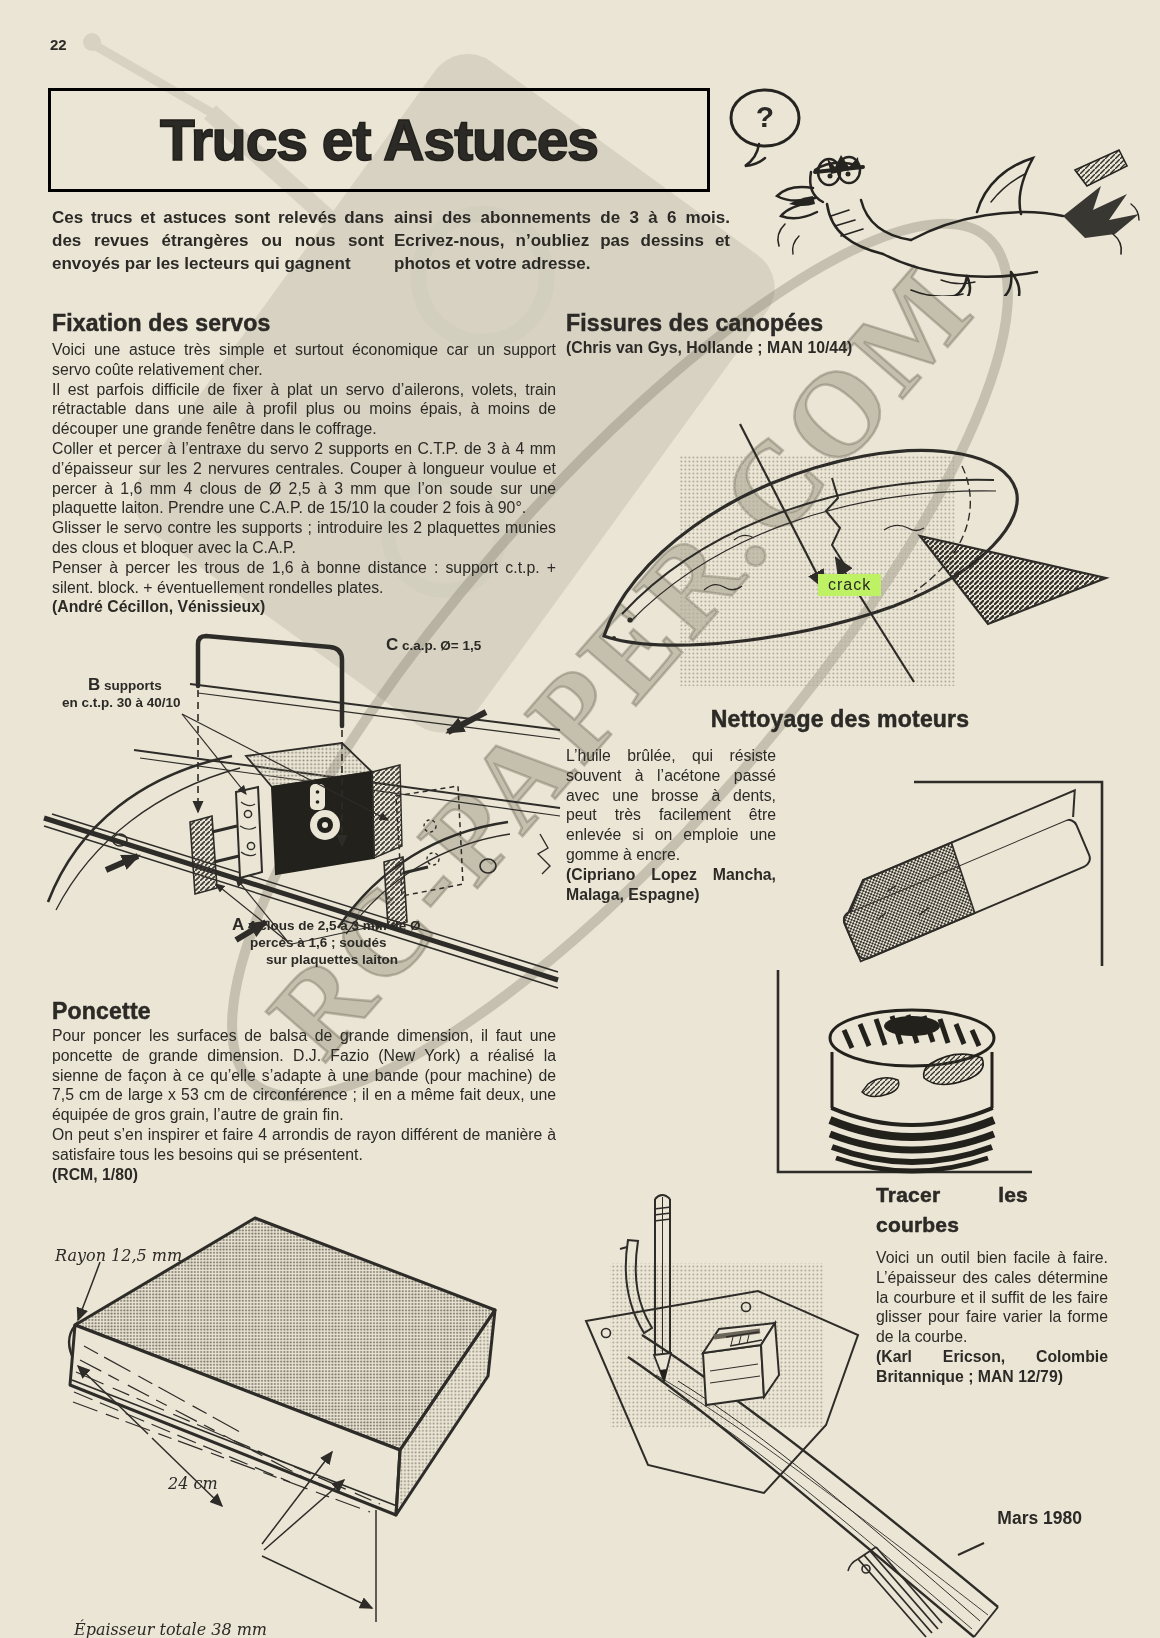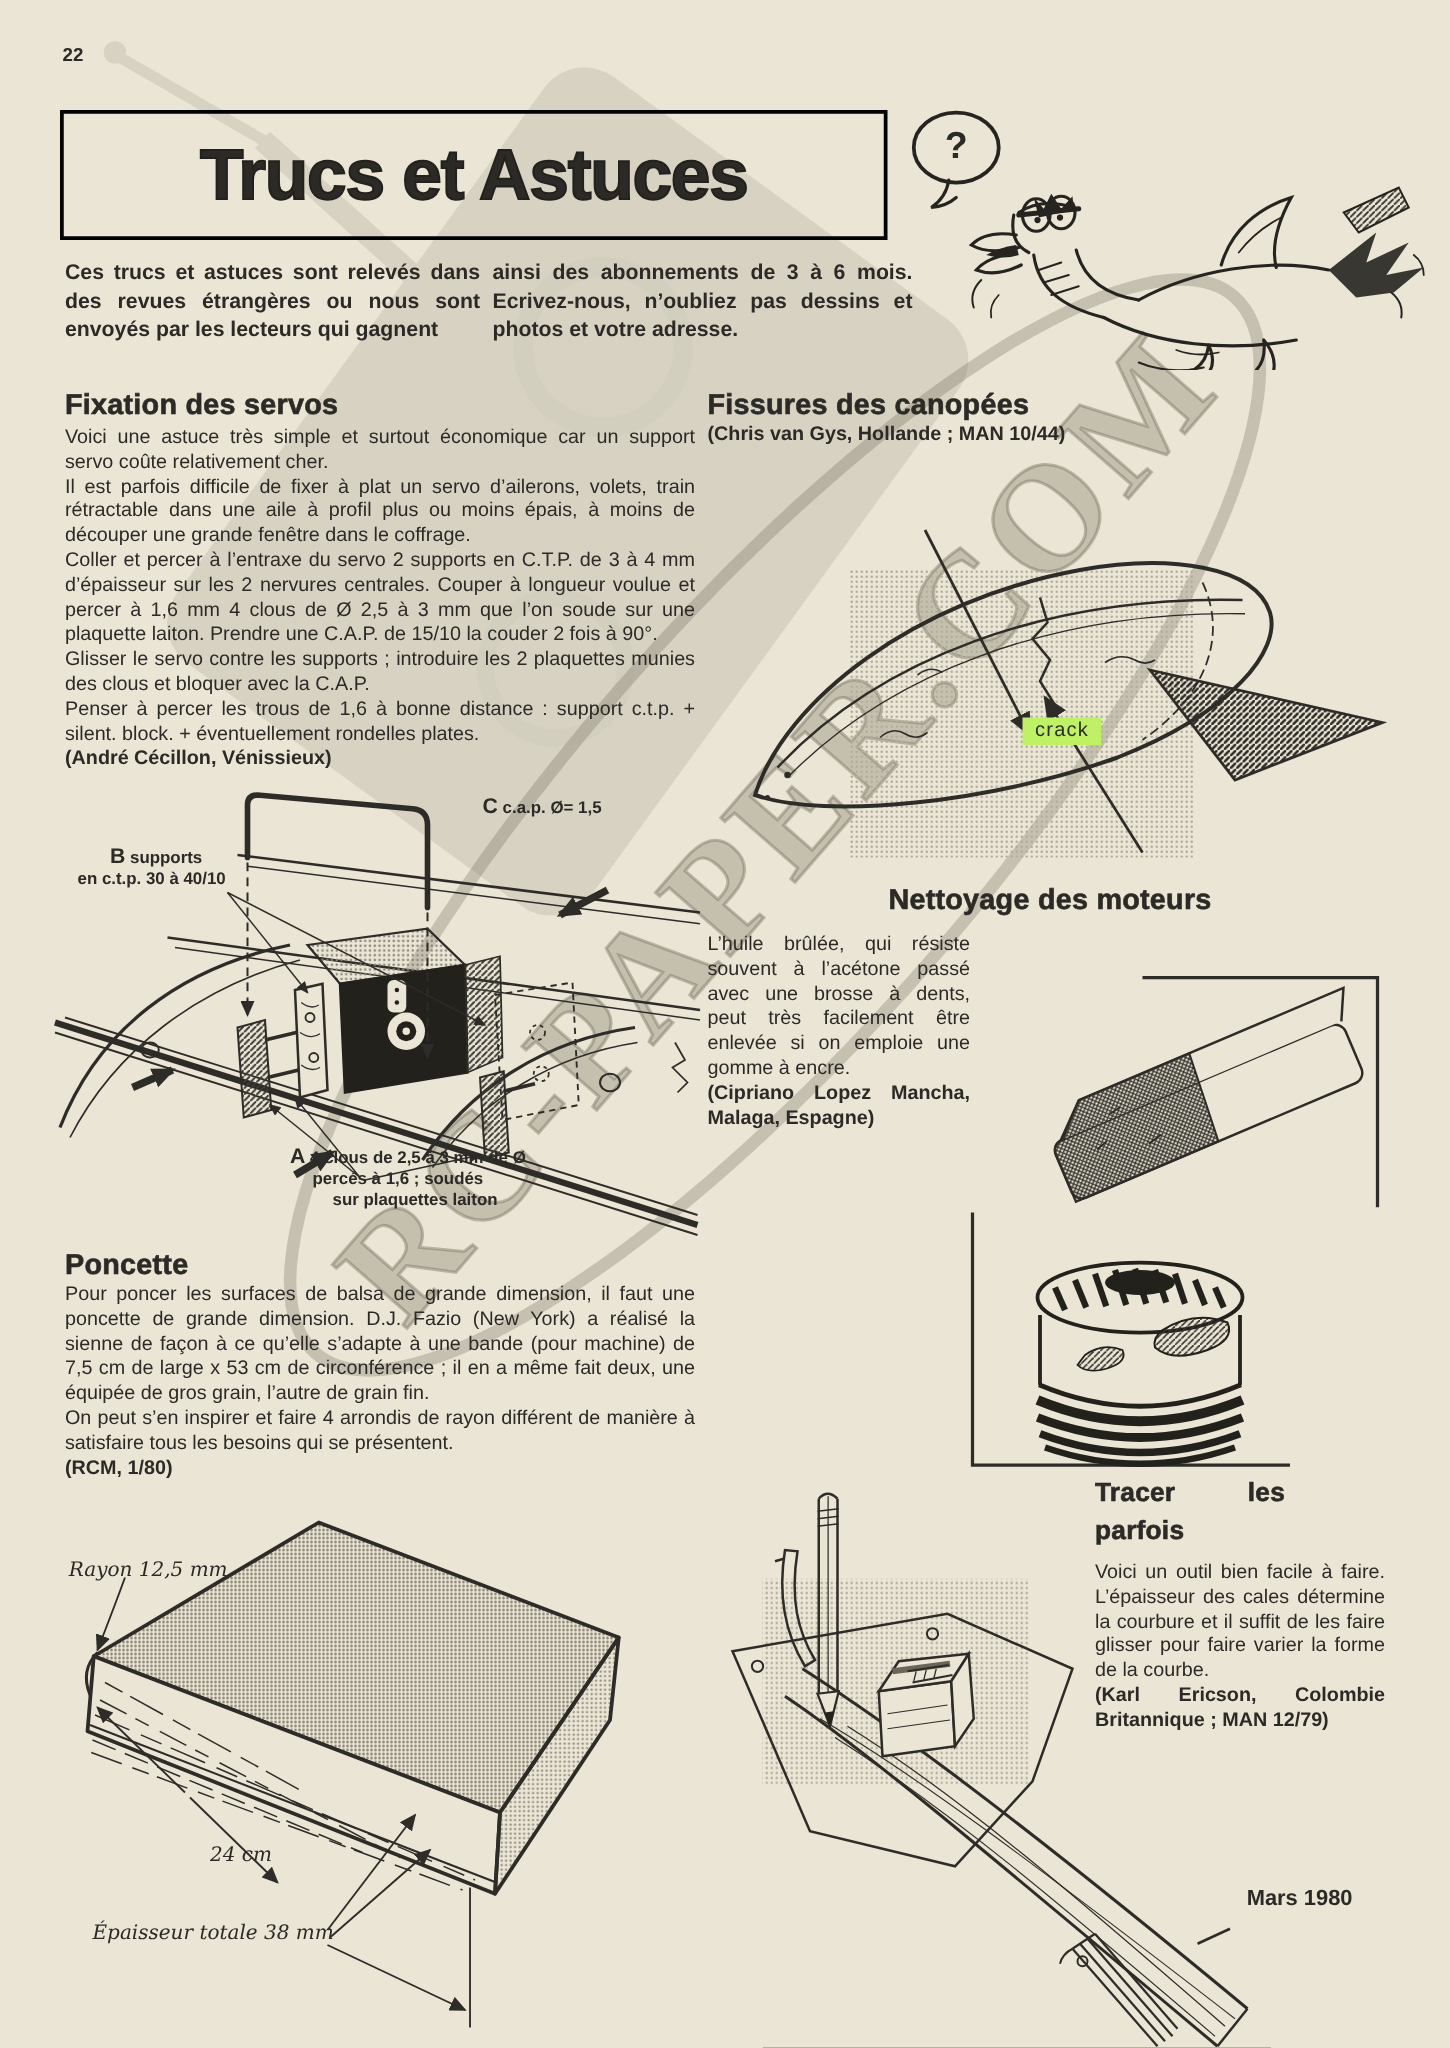--- a/index.html
+++ b/index.html
@@ -317,21 +317,21 @@
         <path d="M112,228 L182,296" marker-end="url(#bl-ar)"></path>
         <path d="M222,334 L292,242" marker-end="url(#bl-ar)"></path>
         <path d="M224,340 L304,270" marker-end="url(#bl-ar)"></path>
         <path d="M222,346 L332,398" marker-end="url(#bl-ar)"></path>
         <path d="M336,300 L336,412"></path>
       </g>
     </g>
   </svg>
   <div class="abs z2 dim" style="left:55px;top:1246px;">Rayon 12,5 mm</div>
   <div class="abs z2 dim" style="left:168px;top:1474px;">24 cm</div>
-  <div class="abs z2 dim" style="left:74px;top:1536px;">Épaisseur totale 38 mm</div>
+  <div class="abs z2 dim" style="left:74px;top:1620px;">Épaisseur totale 38 mm</div>
 
   <svg class="abs z2" style="left:528px;top:1185px;" width="482" height="453" viewBox="0 0 482 453">
     <defs>
       <pattern id="cv-dots" width="4" height="4" patternUnits="userSpaceOnUse">
         <circle cx="1.4" cy="1.4" r="1" fill="#b2ac9b"></circle>
       </pattern>
     </defs>
     <rect x="82" y="78" width="214" height="164" fill="url(#cv-dots)"></rect>
     <g stroke="#2e2c28" fill="none" stroke-width="2">
       <path d="M58,136 L230,106 L330,150 L298,240 L236,308 L120,280 Z"></path>
@@ -364,21 +364,21 @@
         <path d="M342,366 L410,444"></path>
           <path d="M348,362 L414,438"></path>
         <path d="M330,374 L348,362"></path>
         <circle cx="338" cy="384" r="4" stroke-width="1.6"></circle>
         <path d="M330,374 q-8,4 -10,12" stroke-width="1.6"></path>
       </g>
       <path d="M430,370 L456,358"></path>
     </g>
   </svg>
 
-  <h2 class="abs z2" style="left:876px;top:1180px;width:152px;text-align:justify;font-size:21px;line-height:30px;">Tracer les parfois</h2>
+  <h2 class="abs z2" style="left:876px;top:1180px;width:152px;text-align:justify;font-size:21px;line-height:30px;">Tracer les courbes</h2>
   <div class="abs z2 body-text" style="left:876px;top:1248px;width:232px;">
     <p>Voici un outil bien facile à faire. L’épaisseur des cales détermine la courbure et il suffit de les faire glisser pour faire varier la forme de la courbe.</p>
     <p class="credit">(Karl Ericson, Colombie Britannique ; MAN 12/79)</p>
   </div>
 
   <div class="abs z2 footer-date" style="left:900px;top:1508px;width:182px;">Mars 1980</div>
 
 </div>
 
 </body></html>

